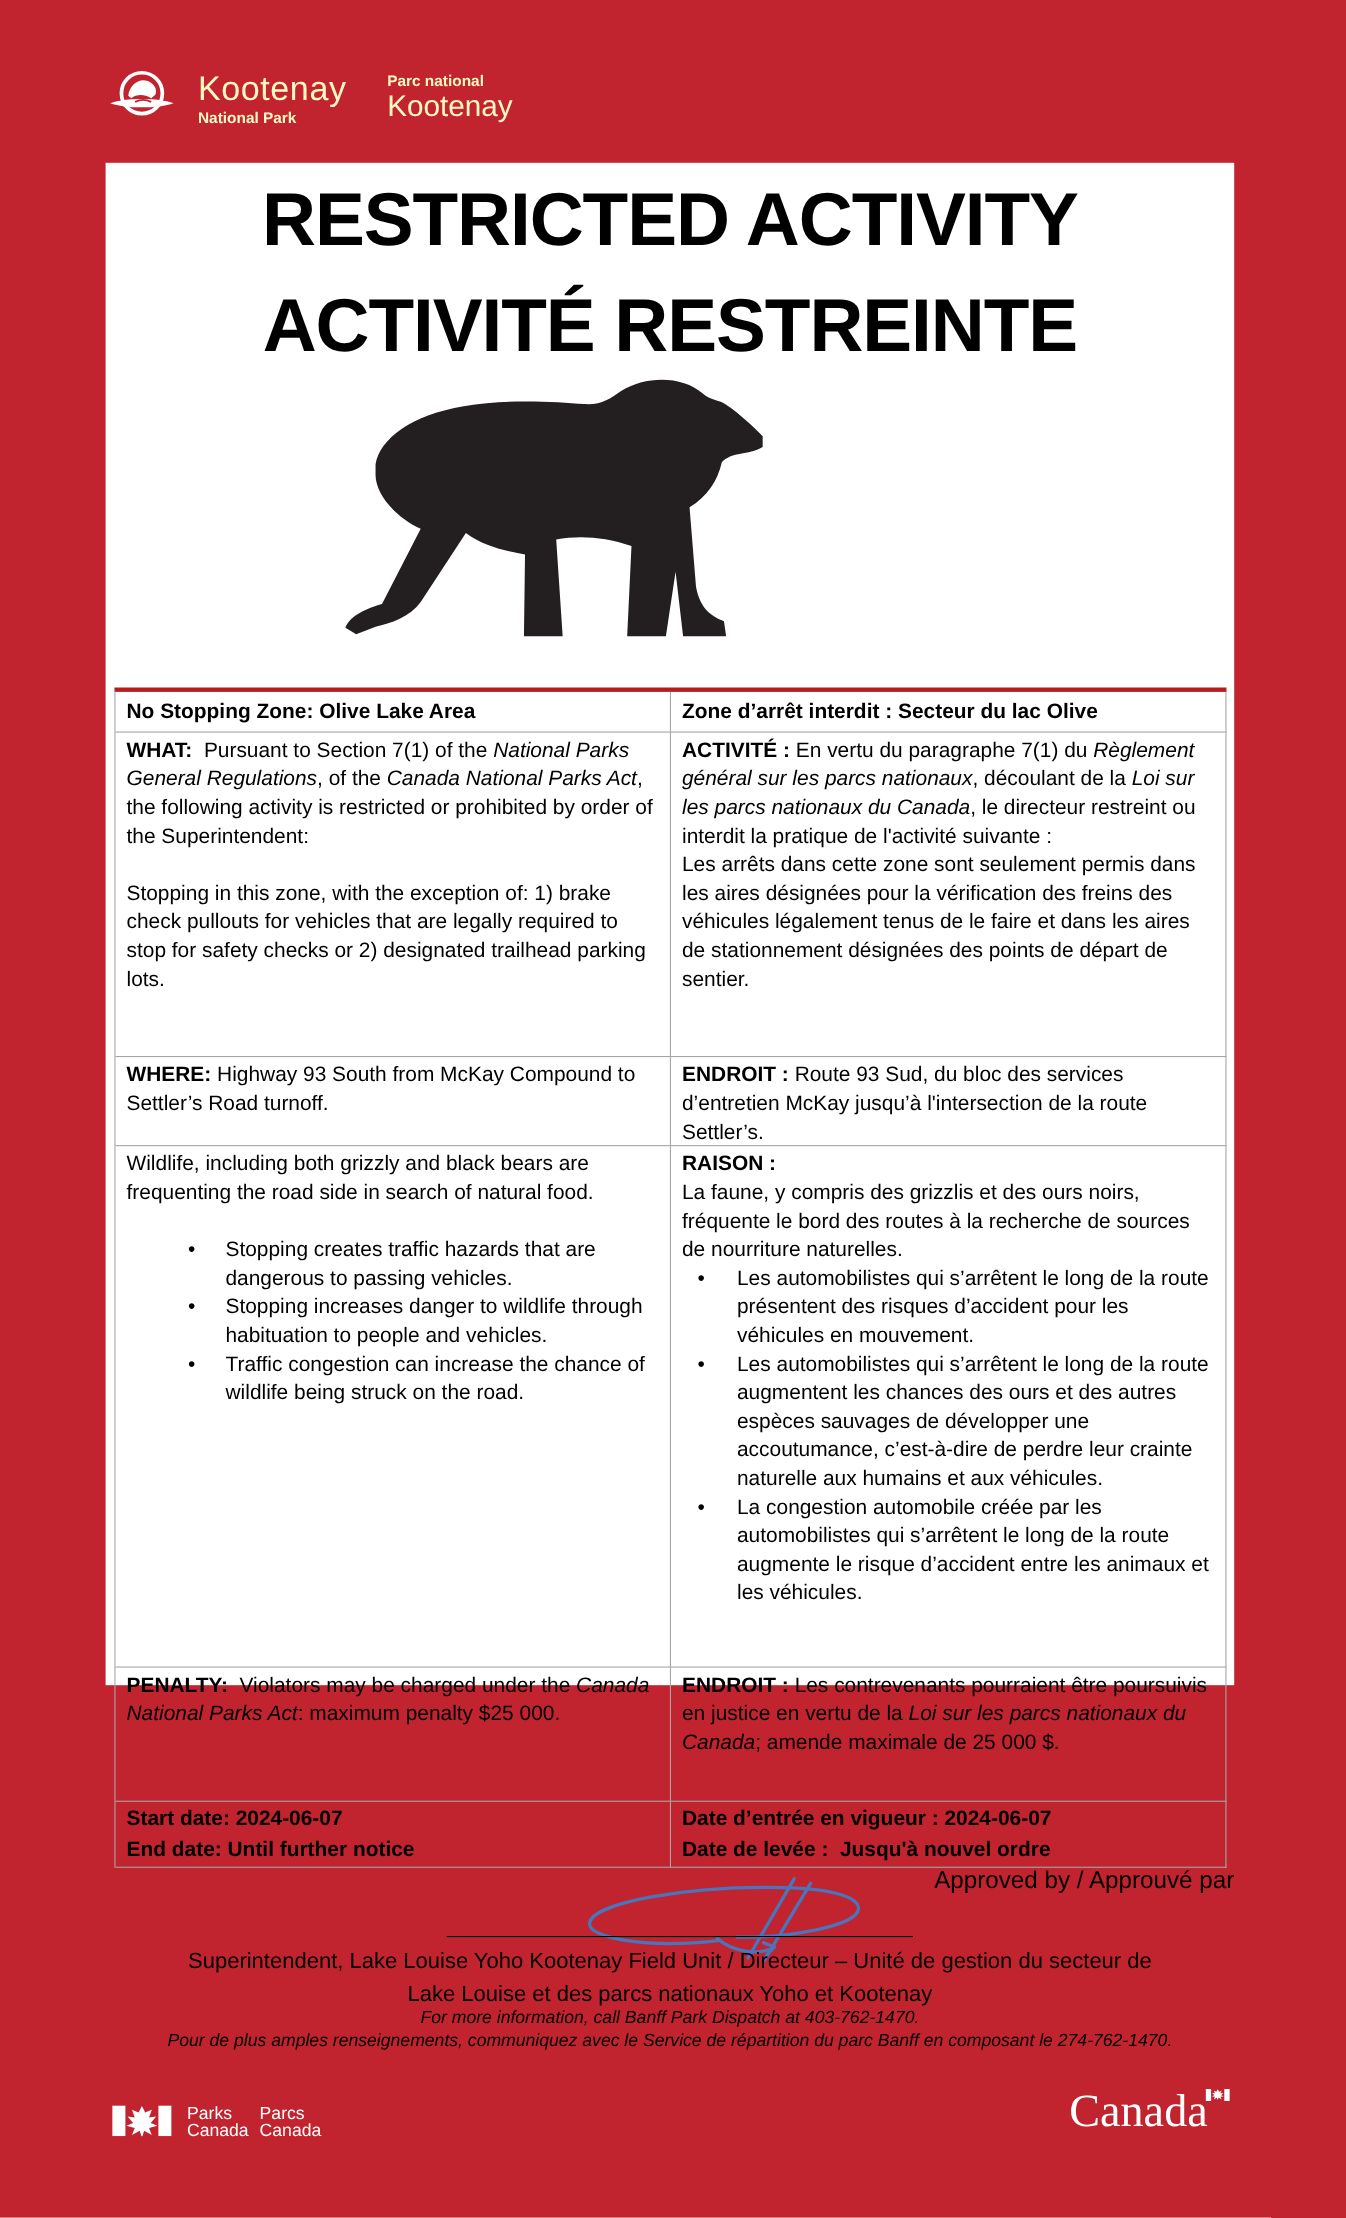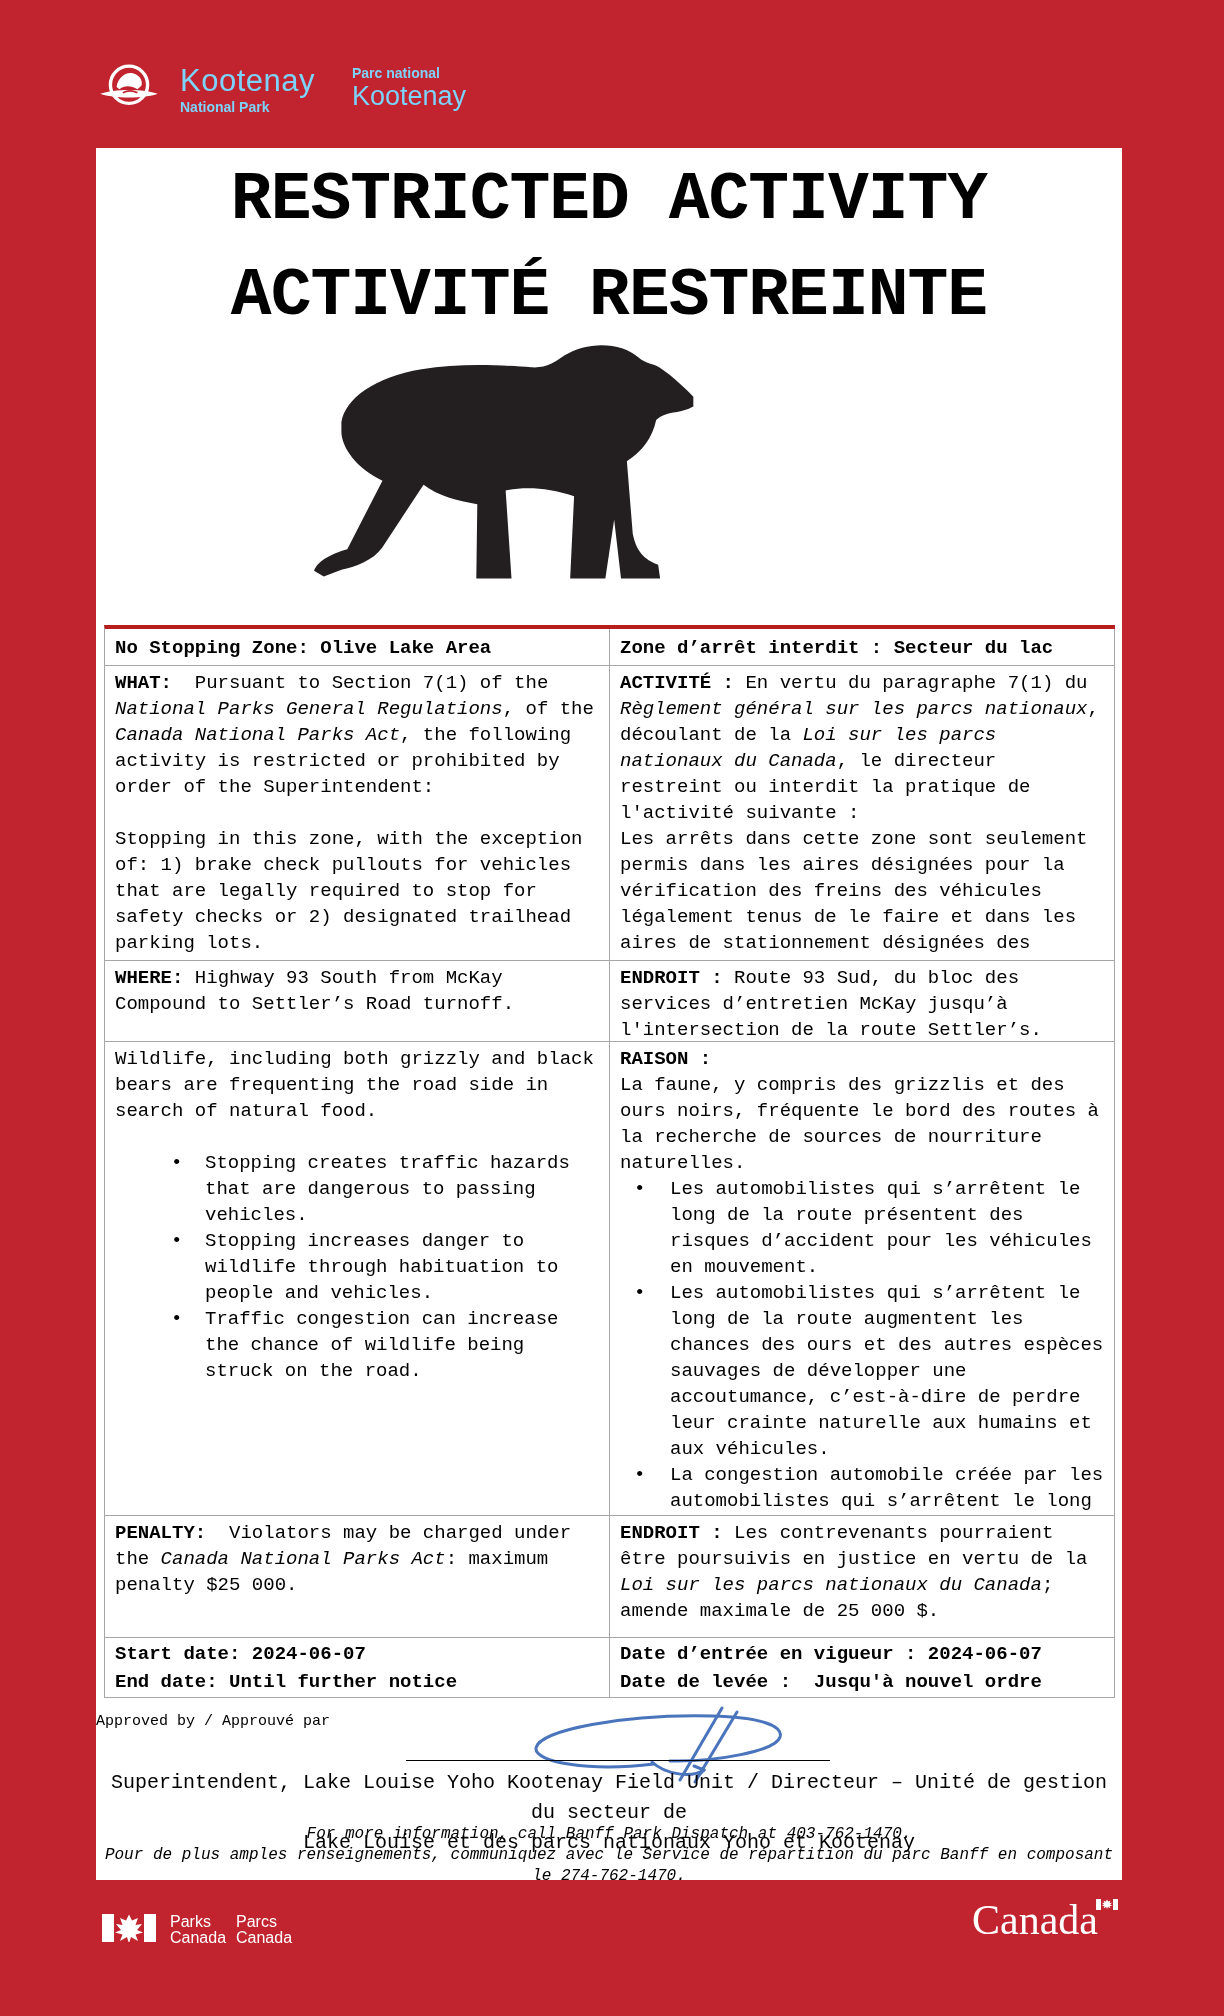--- a/index.html
+++ b/index.html
@@ -6,31 +6,31 @@
   body{
     width:1224px;height:2016px;position:relative;
     background:#C1242E;
     font-family:"Liberation Sans",sans-serif;
     -webkit-font-smoothing:antialiased;
   }
   .bold{font-weight:bold;}
   .italic{font-style:italic;}
 
   
-  .top-brand{position:absolute;left:0;top:0;width:100%;height:140px;color:#7dd3fc;}
+  .top-brand{position:absolute;left:0;top:0;width:100%;height:140px;color:#fef9c3;}
   .beaver-logo{position:absolute;left:98px;top:58px;width:62px;height:58px;}
   .brand-en{position:absolute;left:180px;top:64px;}
   .brand-en-name{font-size:31px;font-weight:400;letter-spacing:.5px;line-height:34px;}
   .brand-en-sub{font-size:14px;font-weight:bold;line-height:16px;margin-top:1px;}
   .brand-fr{position:absolute;left:352px;top:66px;}
   .brand-fr-label{font-size:14px;font-weight:bold;line-height:15px;}
   .brand-fr-name{font-size:27px;font-weight:300;line-height:30px;}
 
   
-  .page{position:absolute;left:96px;top:148px;width:1026px;height:1732px;background:#fff;color:#000;font-family:Liberation Mono, monospace;}
+  .page{position:absolute;left:96px;top:148px;width:1026px;height:1384px;background:#fff;color:#000;}
   .poster-title{position:absolute;left:0;top:4px;width:100%;text-align:center;
     font-size:68px;font-weight:bold;line-height:96px;letter-spacing:-1px;color:#000;}
   .bear-art{position:absolute;left:186px;top:190px;width:416px;height:262px;}
 
   
   .notice-table{
     position:absolute;left:8px;top:477px;width:1010px;
     display:grid;grid-template-columns:1fr 1fr;
     grid-template-rows:37px 295px 81px 474px 122px 60px;
     border-top:4px solid #b91c1c;border-left:1px solid #A6A6A6;
@@ -42,21 +42,21 @@
   .para{white-space:pre-wrap;}
   .gap{height:26px;}
   .cell ul{list-style:none;margin:0;padding:0 0 0 50px;}
   .cell li{position:relative;padding-left:40px;}
   .cell li::before{content:"\2022";position:absolute;left:6px;}
   .cell-fr ul{padding-left:8px;}
   .cell-fr li{padding-left:42px;}
   .row-dates{line-height:28px;padding-top:2px;}
 
   
-  .approved-by{position:absolute;left:0;top:1548px;width:100%;text-align:left;font-size:15px;margin-top:17px;}
+  .approved-by{position:absolute;left:0;top:1548px;width:100%;text-align:right;font-size:22px;}
   .signature{position:absolute;left:408px;top:1556px;width:300px;height:80px;}
   .signature-line{position:absolute;left:310px;top:1612px;width:424px;border-bottom:1.5px solid #000;}
   .signatory{position:absolute;left:0;top:1620px;width:100%;text-align:center;
     font-size:20px;line-height:30px;}
   .info-notes{position:absolute;left:0;top:1676px;width:100%;text-align:center;
     font-size:16px;font-style:italic;line-height:21px;}
 
   
   .fip-logo{position:absolute;left:102px;top:1914px;width:54px;height:28px;}
   .fip-text{position:absolute;top:1914px;color:#fff;font-size:16px;line-height:16px;}

